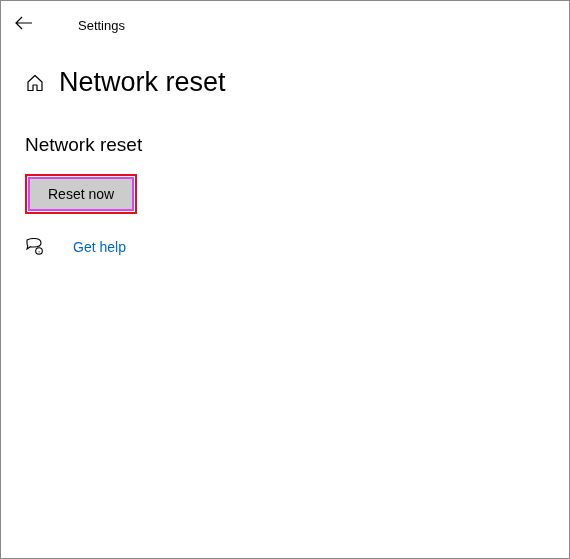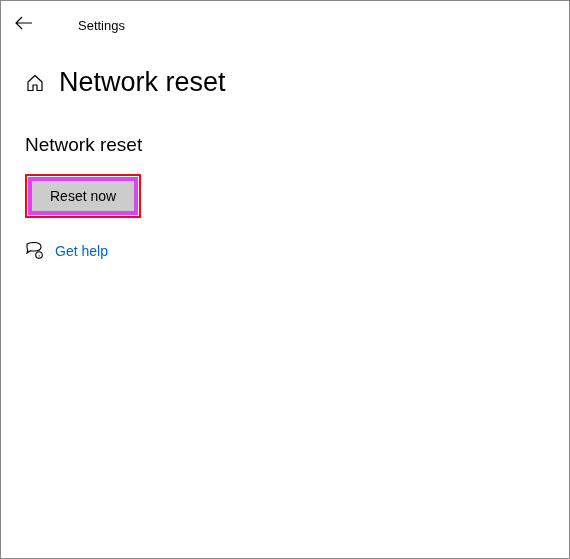--- a/index.html
+++ b/index.html
@@ -69,31 +69,31 @@
       margin-bottom: 26px;
     }
     .reset-button-wrap {
       border: 2px solid #e01020;
       display: inline-block;
       padding: 1px;
       margin-bottom: 24px;
     }
     .reset-button {
       background: #cccccc;
-      border: 4px solid #d946ef;
+      border: 2px solid #d946ef;
       padding: 7px 18px;
       font-size: 14px;
       font-family: inherit;
       color: #000;
       cursor: pointer;
     }
     .help-row {
       display: flex;
       align-items: center;
-      gap: 12px;
+      gap: 30px;
     }
     .help-icon {
       display: inline-flex;
       align-items: center;
     }
     .help-link {
       font-size: 14px;
       color: #0066cc;
       cursor: pointer;
     }

